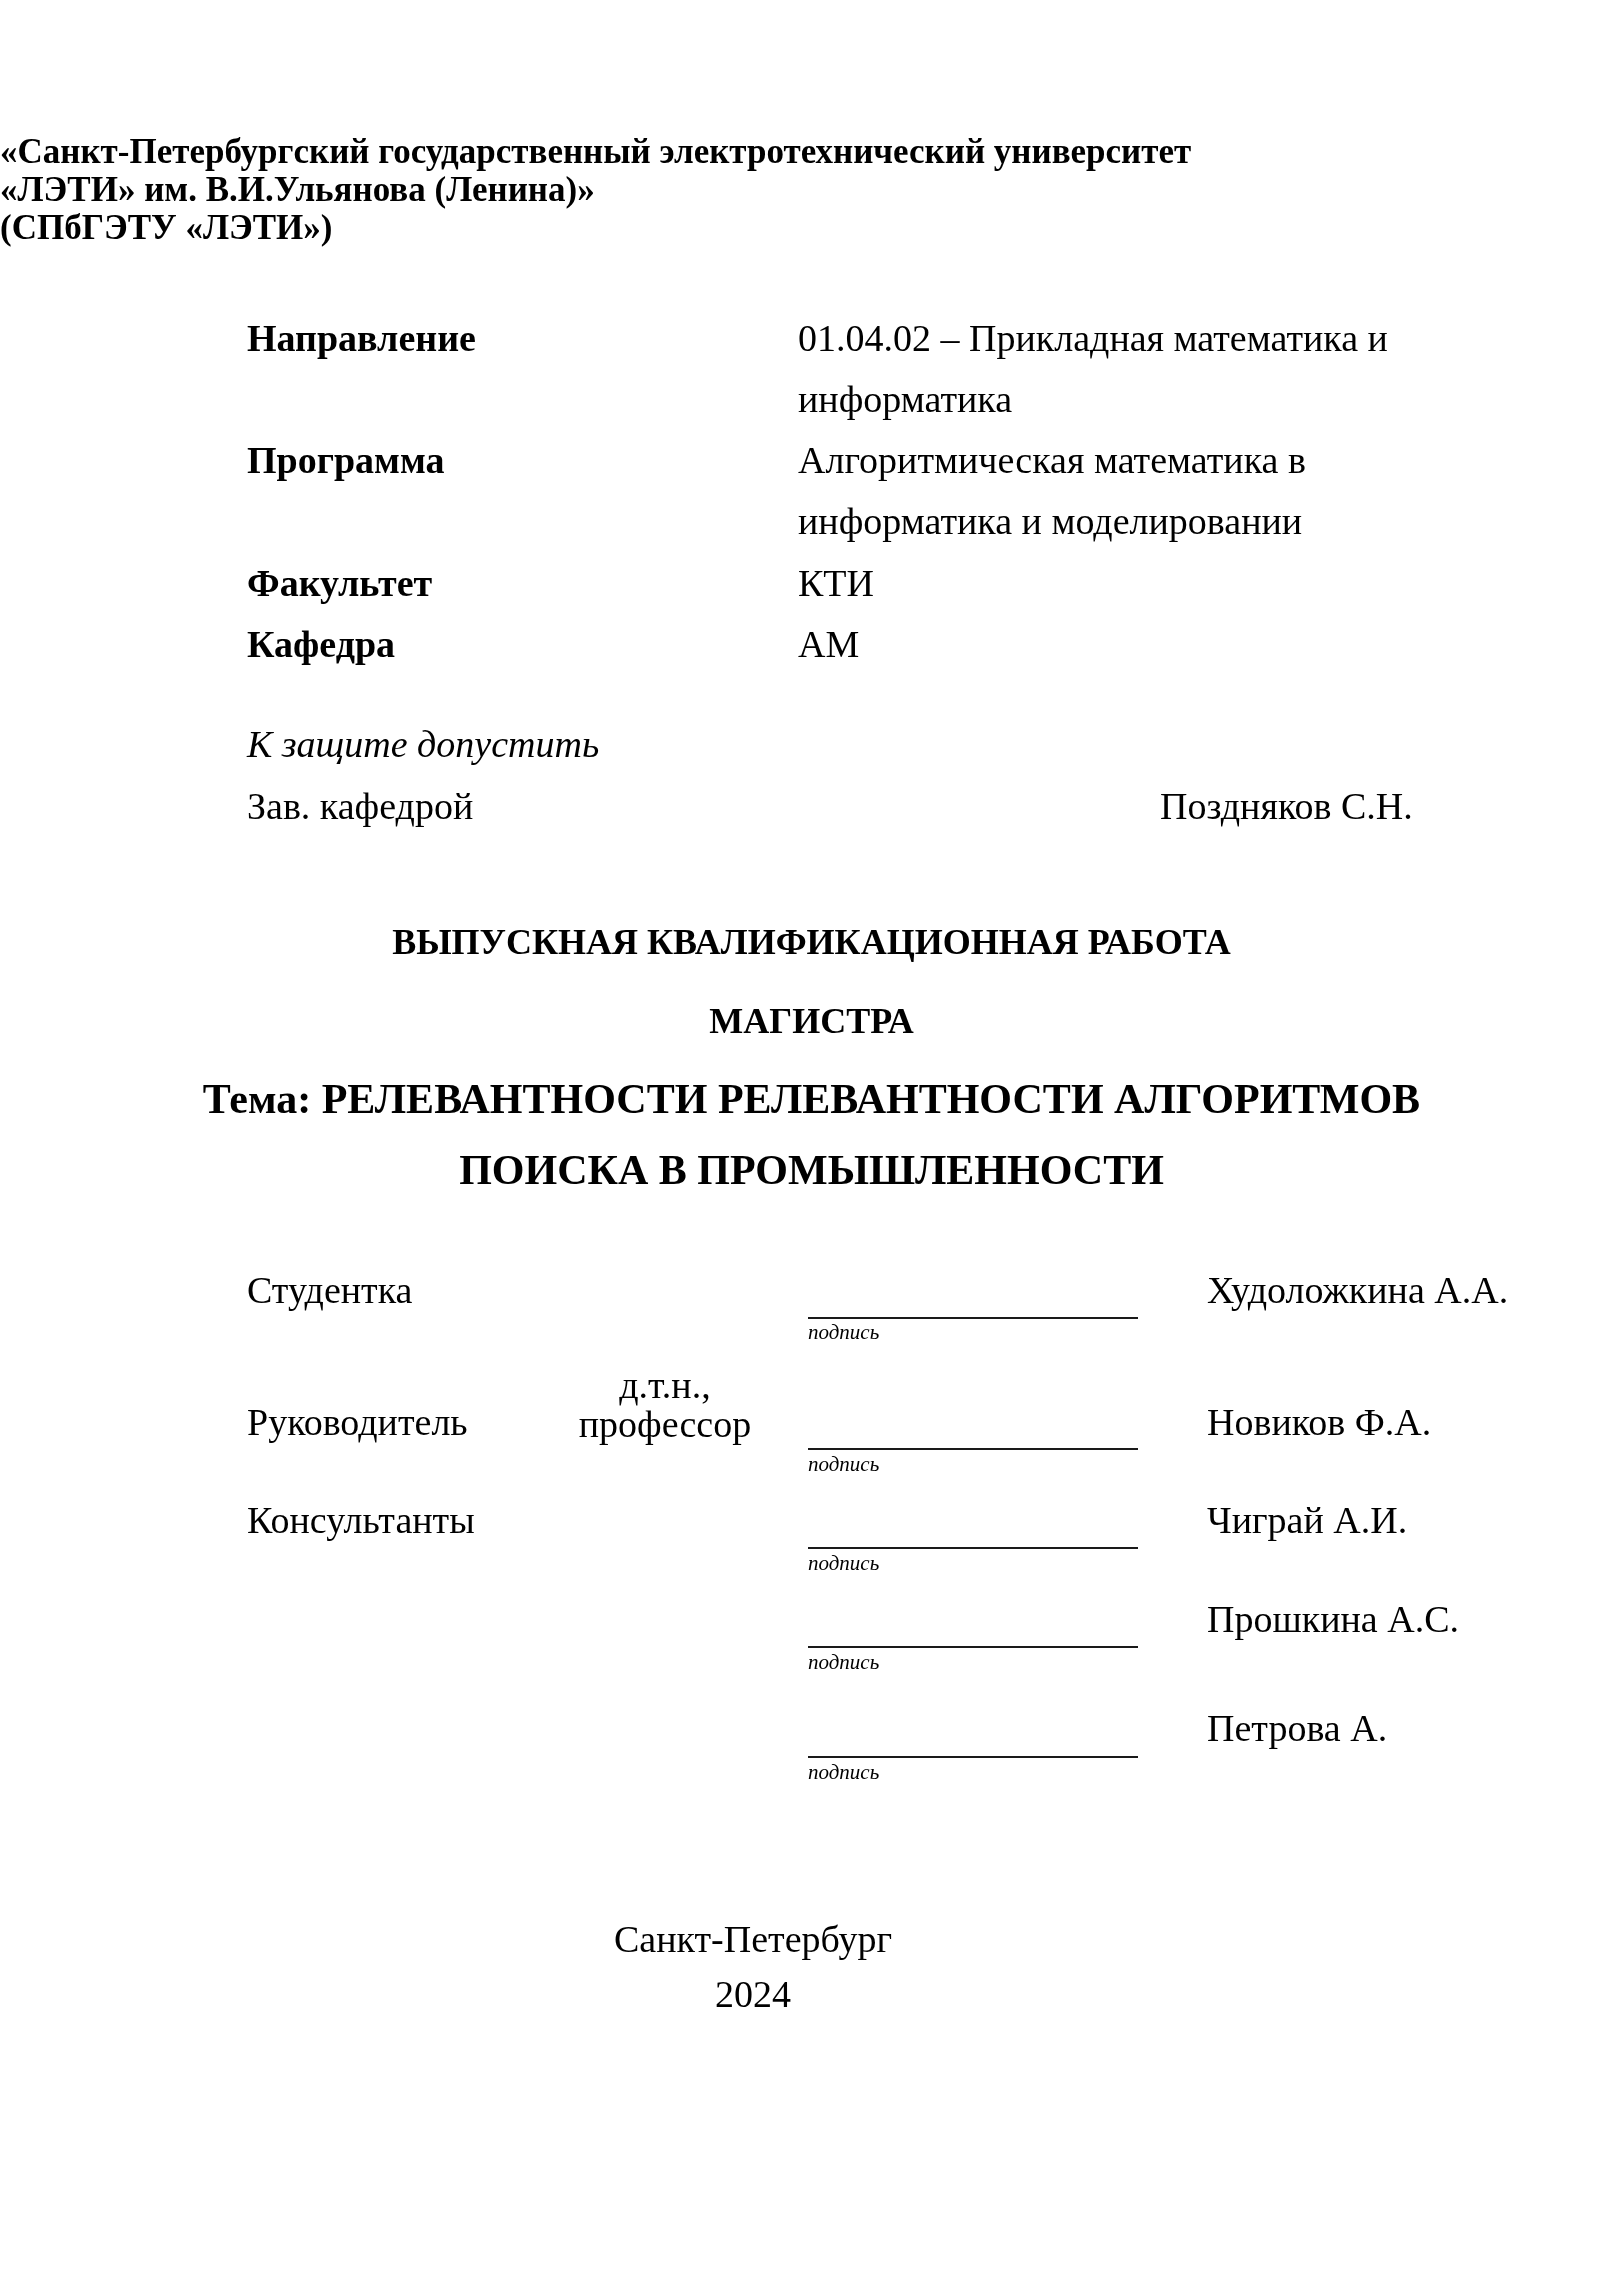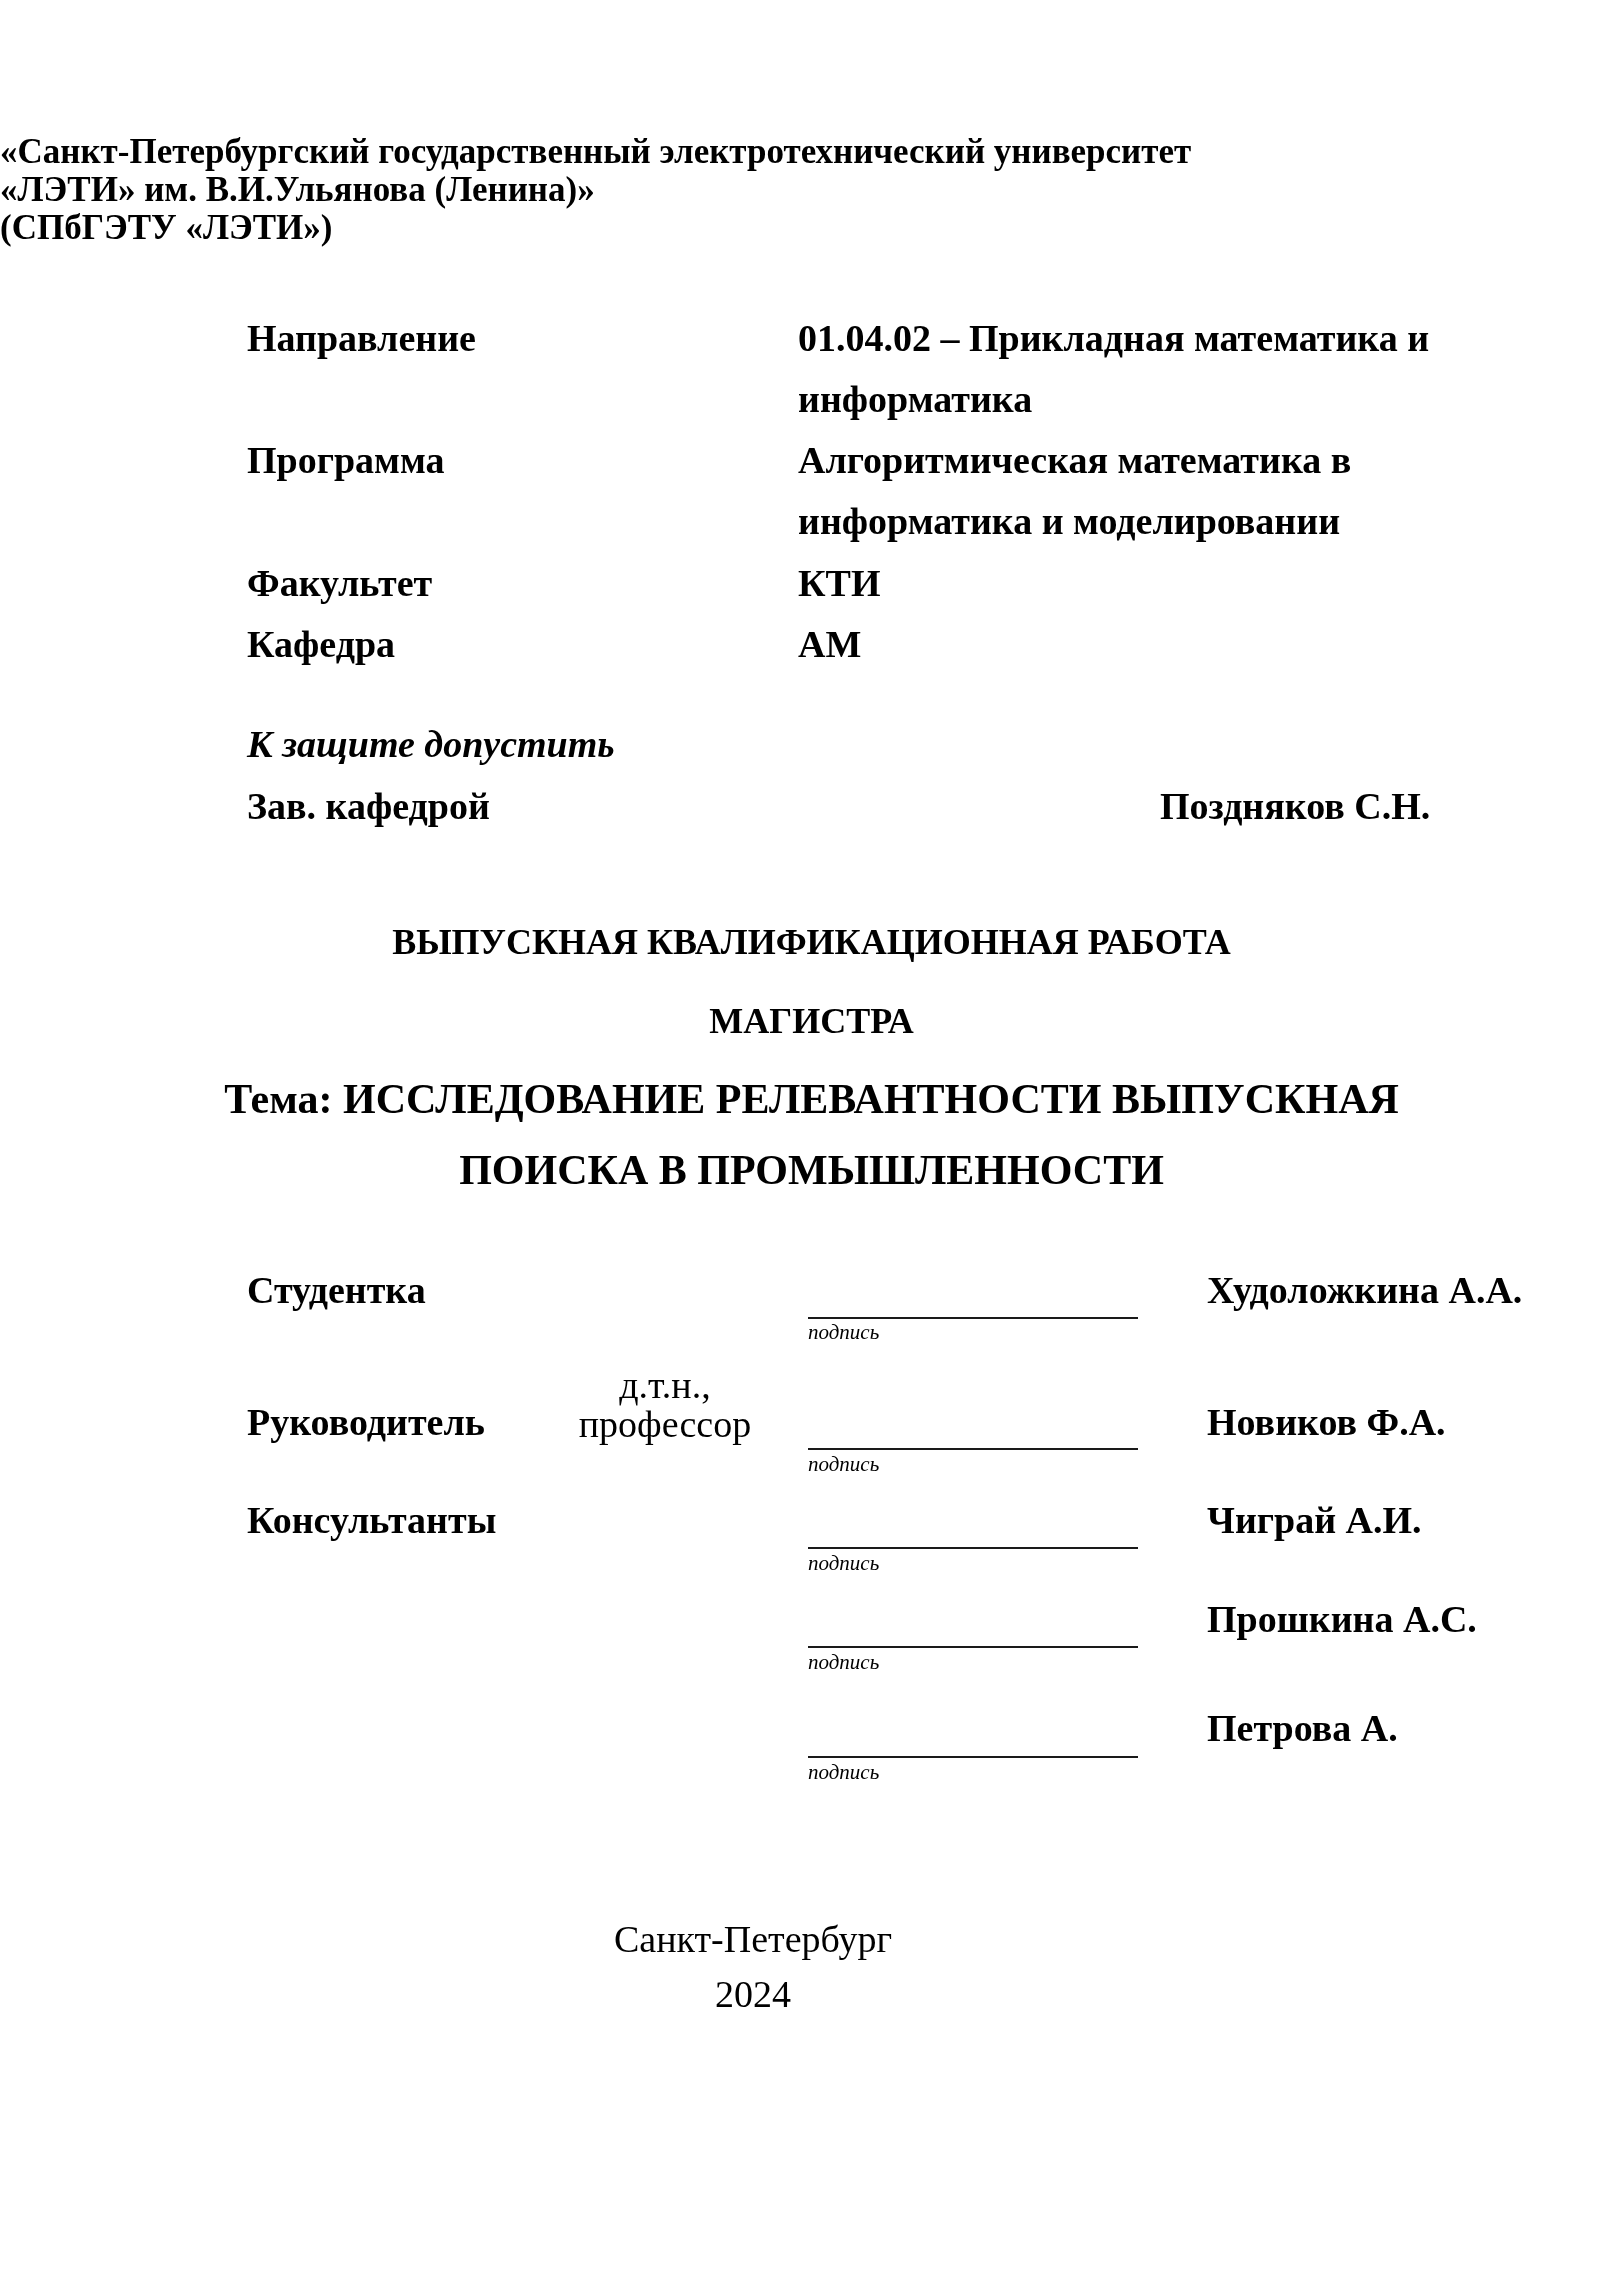--- a/index.html
+++ b/index.html
@@ -9,21 +9,21 @@
     }
     body {
       width: 1623px;
       height: 2295px;
       position: relative;
       overflow: hidden;
       font-family: "Liberation Serif", "DejaVu Serif", serif;
       color: #000000;
     }
     .abs { position: absolute; white-space: nowrap; }
-    .body-text { font-size: 38px; line-height: 61px; font-weight: bold; }
+    .body-text { font-size: 38px; line-height: 61px; }
     .italic { font-style: italic; }
 
     
     .header {
       position: absolute;
       left: 0; width: 1623px;
       top: 133px;
       font-weight: bold;
       font-size: 35px;
       line-height: 38px;
@@ -109,21 +109,21 @@
   <div class="abs body-text italic" style="left:247px; top:714px">К защите допустить</div>
   <div class="abs body-text" style="left:247px; top:776px">Зав. кафедрой</div>
   <div class="abs body-text" style="left:1160px; top:776px">Поздняков С.Н.</div>
 </div>
 
 <div class="title-block title-main">
   <div>ВЫПУСКНАЯ КВАЛИФИКАЦИОННАЯ РАБОТА</div>
   <div>МАГИСТРА</div>
 </div>
 <div class="title-block title-topic">
-  <div>Тема: ИССЛЕДОВАНИЕ РЕЛЕВАНТНОСТИ ВЫПУСКНАЯ</div>
+  <div>Тема: РЕЛЕВАНТНОСТИ РЕЛЕВАНТНОСТИ АЛГОРИТМОВ</div>
   <div>ПОИСКА В ПРОМЫШЛЕННОСТИ</div>
 </div>
 
 <div>
 
   <div class="abs body-text" style="left:247px; top:1260px">Студентка</div>
   <div class="sig-line" style="top:1317px"></div>
   <div class="sig-caption" style="top:1321px">подпись</div>
   <div class="abs body-text name-col" style="top:1260px">Худоложкина А.А.</div>
 

